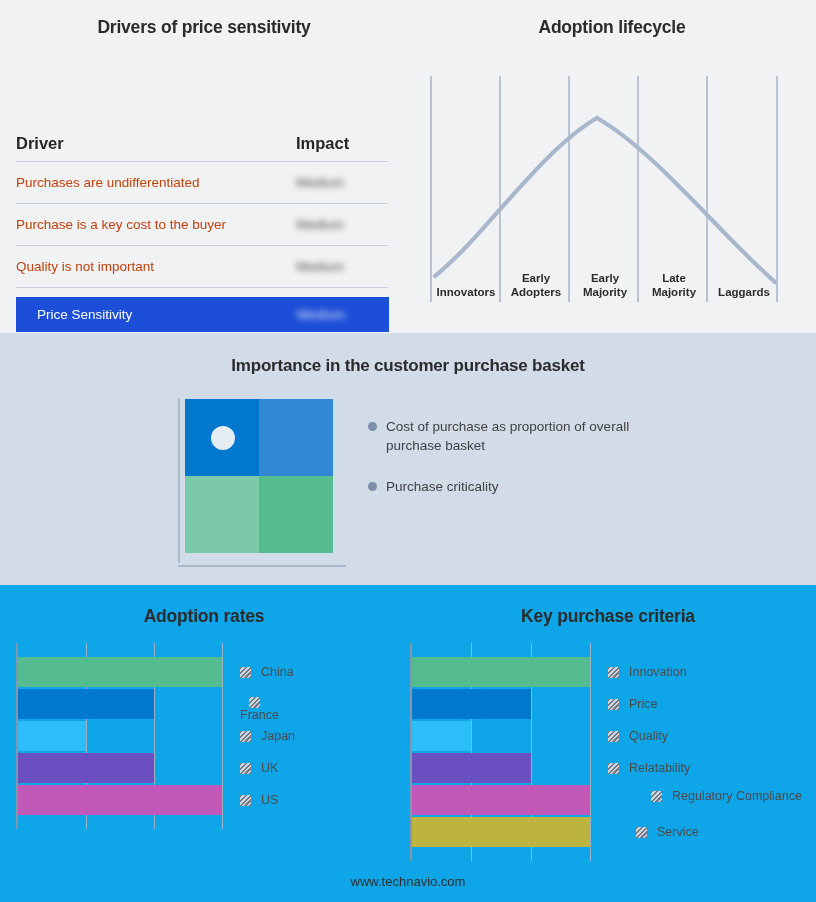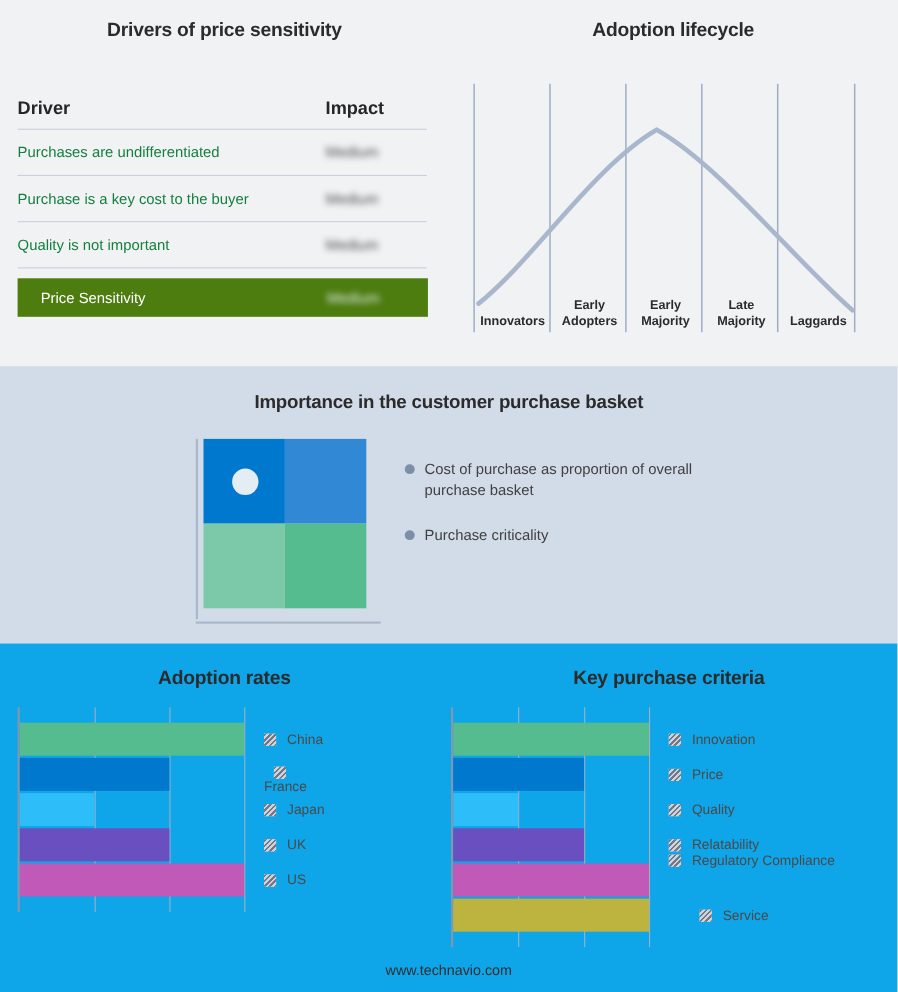--- a/index.html
+++ b/index.html
@@ -63,45 +63,46 @@
     font-size: 16.5px;
     font-weight: bold;
     color: #262626;
   }
   .drv-head .c2 {
     width: 92px;
     text-align: left;
     font-size: 16.5px;
     font-weight: bold;
     color: #262626;
+    margin-top: 44px;
   }
   .drv-row {
     display: flex;
     align-items: center;
     height: 41px;
     border-bottom: 1px solid #c8d0dd;
   }
   .drv-row .c1 {
     flex: 1;
     font-size: 13.5px;
-    color: #15803d;
+    color: #c2410c;
   }
   .drv-row .c2 {
     width: 92px;
     font-size: 13.5px;
     color: #4a4a4a;
     filter: blur(3.1px);
     -webkit-filter: blur(3.1px);
     user-select: none;
   }
   .drv-row-hl {
     display: flex;
     align-items: center;
     height: 35px;
-    background: #4d7c0f;
+    background: #1d4ed8;
     border-bottom: none;
     margin-top: 9px;
     padding-left: 21px;
     box-sizing: border-box;
     width: 373px;
   }
   .drv-row-hl .c1 {
     flex: 1;
     font-size: 13.5px;
     color: #ffffff;
@@ -453,21 +454,21 @@
               <span class="bc-leg-label">Price</span>
             </div>
             <div class="bc-leg-item" style="top: 86px;">
               <span class="bc-swatch"></span>
               <span class="bc-leg-label">Quality</span>
             </div>
             <div class="bc-leg-item" style="top: 118px;">
               <span class="bc-swatch"></span>
               <span class="bc-leg-label">Relatability</span>
             </div>
-            <div class="bc-leg-item" style="top: 132px;">
+            <div class="bc-leg-item" style="top: 146px; margin-left: 43px;">
               <span class="bc-swatch"></span>
               <span class="bc-leg-label">Regulatory Compliance</span>
             </div>
             <div class="bc-leg-item" style="top: 182px; margin-left: 28px;">
               <span class="bc-swatch"></span>
               <span class="bc-leg-label">Service</span>
             </div>
           </div>
         </div>
     </div>

